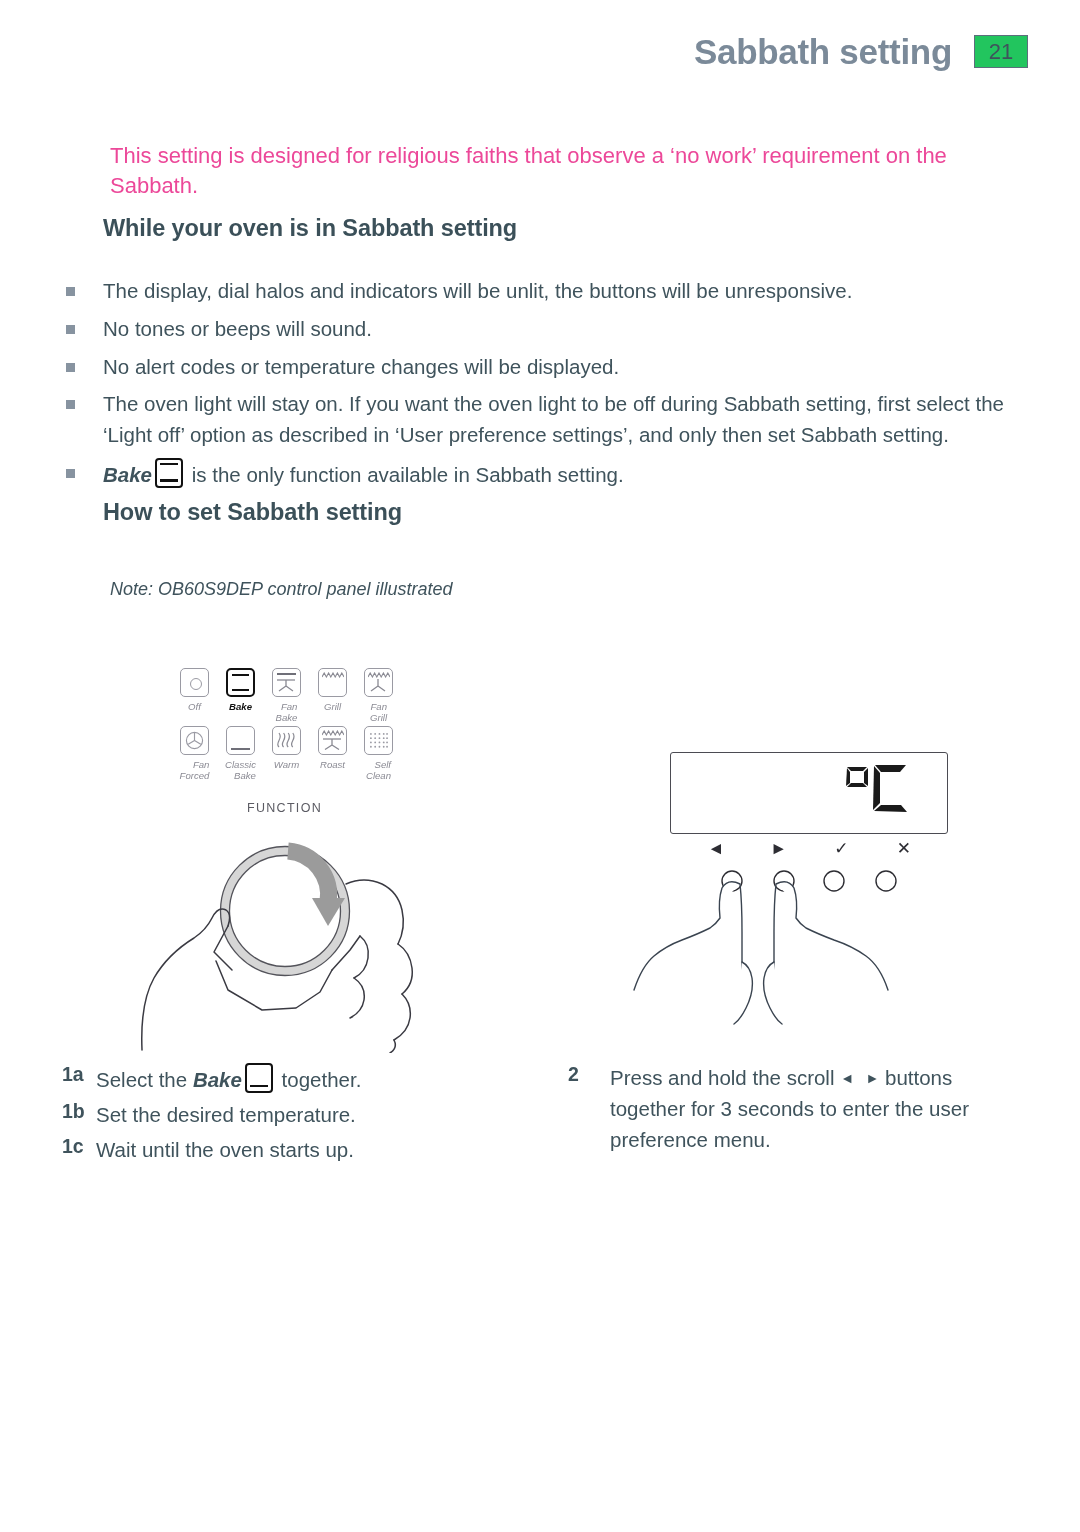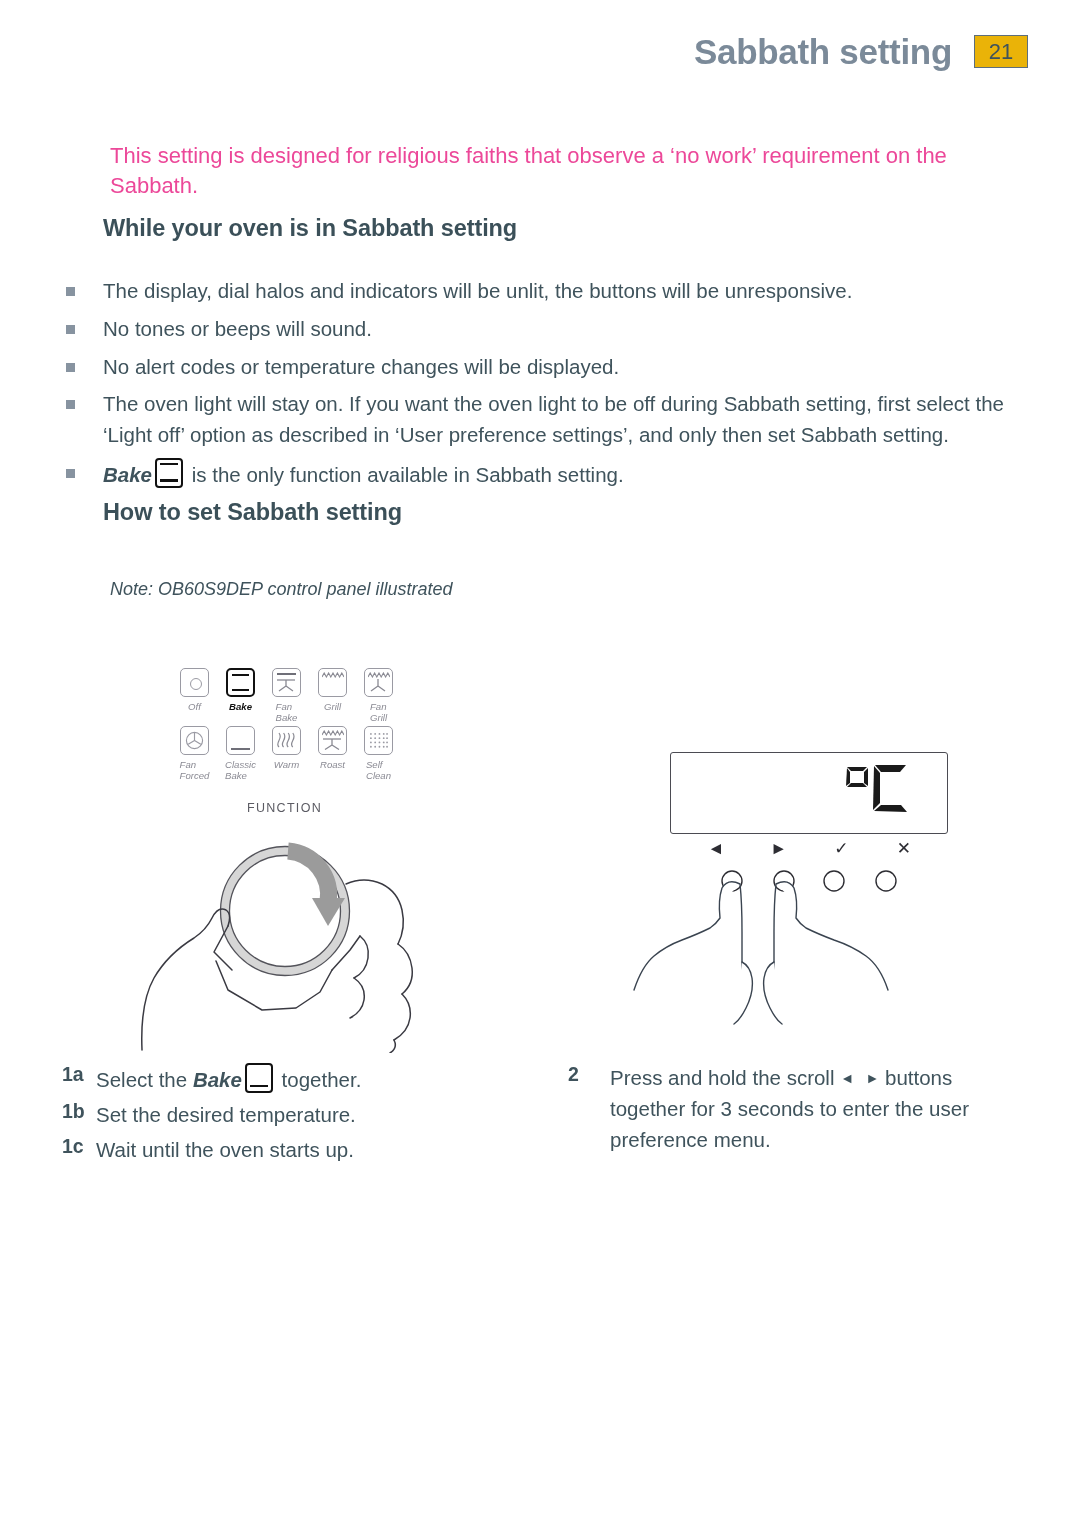--- a/index.html
+++ b/index.html
@@ -34,21 +34,21 @@
   }
   .page-number-box {
     width: 52px;
     height: 31px;
     border: 1.6px solid #5d6e7c;
     display: flex;
     align-items: center;
     justify-content: center;
     font-size: 22px;
     color: #3f535c;
-    background: #eab308;
+    background: #22c55e;
   }
 
   
   .intro {
     position: absolute;
     top: 141px;
     left: 110px;
     width: 925px;
     font-size: 22px;
     line-height: 1.38;
@@ -165,21 +165,21 @@
     box-sizing: border-box;
   }
   .func-icon.selected {
     border: 2.6px solid #111;
   }
   .func-label {
     margin-top: 4px;
     font-size: 9.6px;
     font-style: italic;
     color: #8a8a93;
-    text-align: left;
+    text-align: right;
     line-height: 1.18;
   }
   .func-cell.selected .func-label {
     color: #111;
     font-weight: bold;
   }
 
   
   .g-bar-top, .g-bar-bottom {
     position: absolute;

